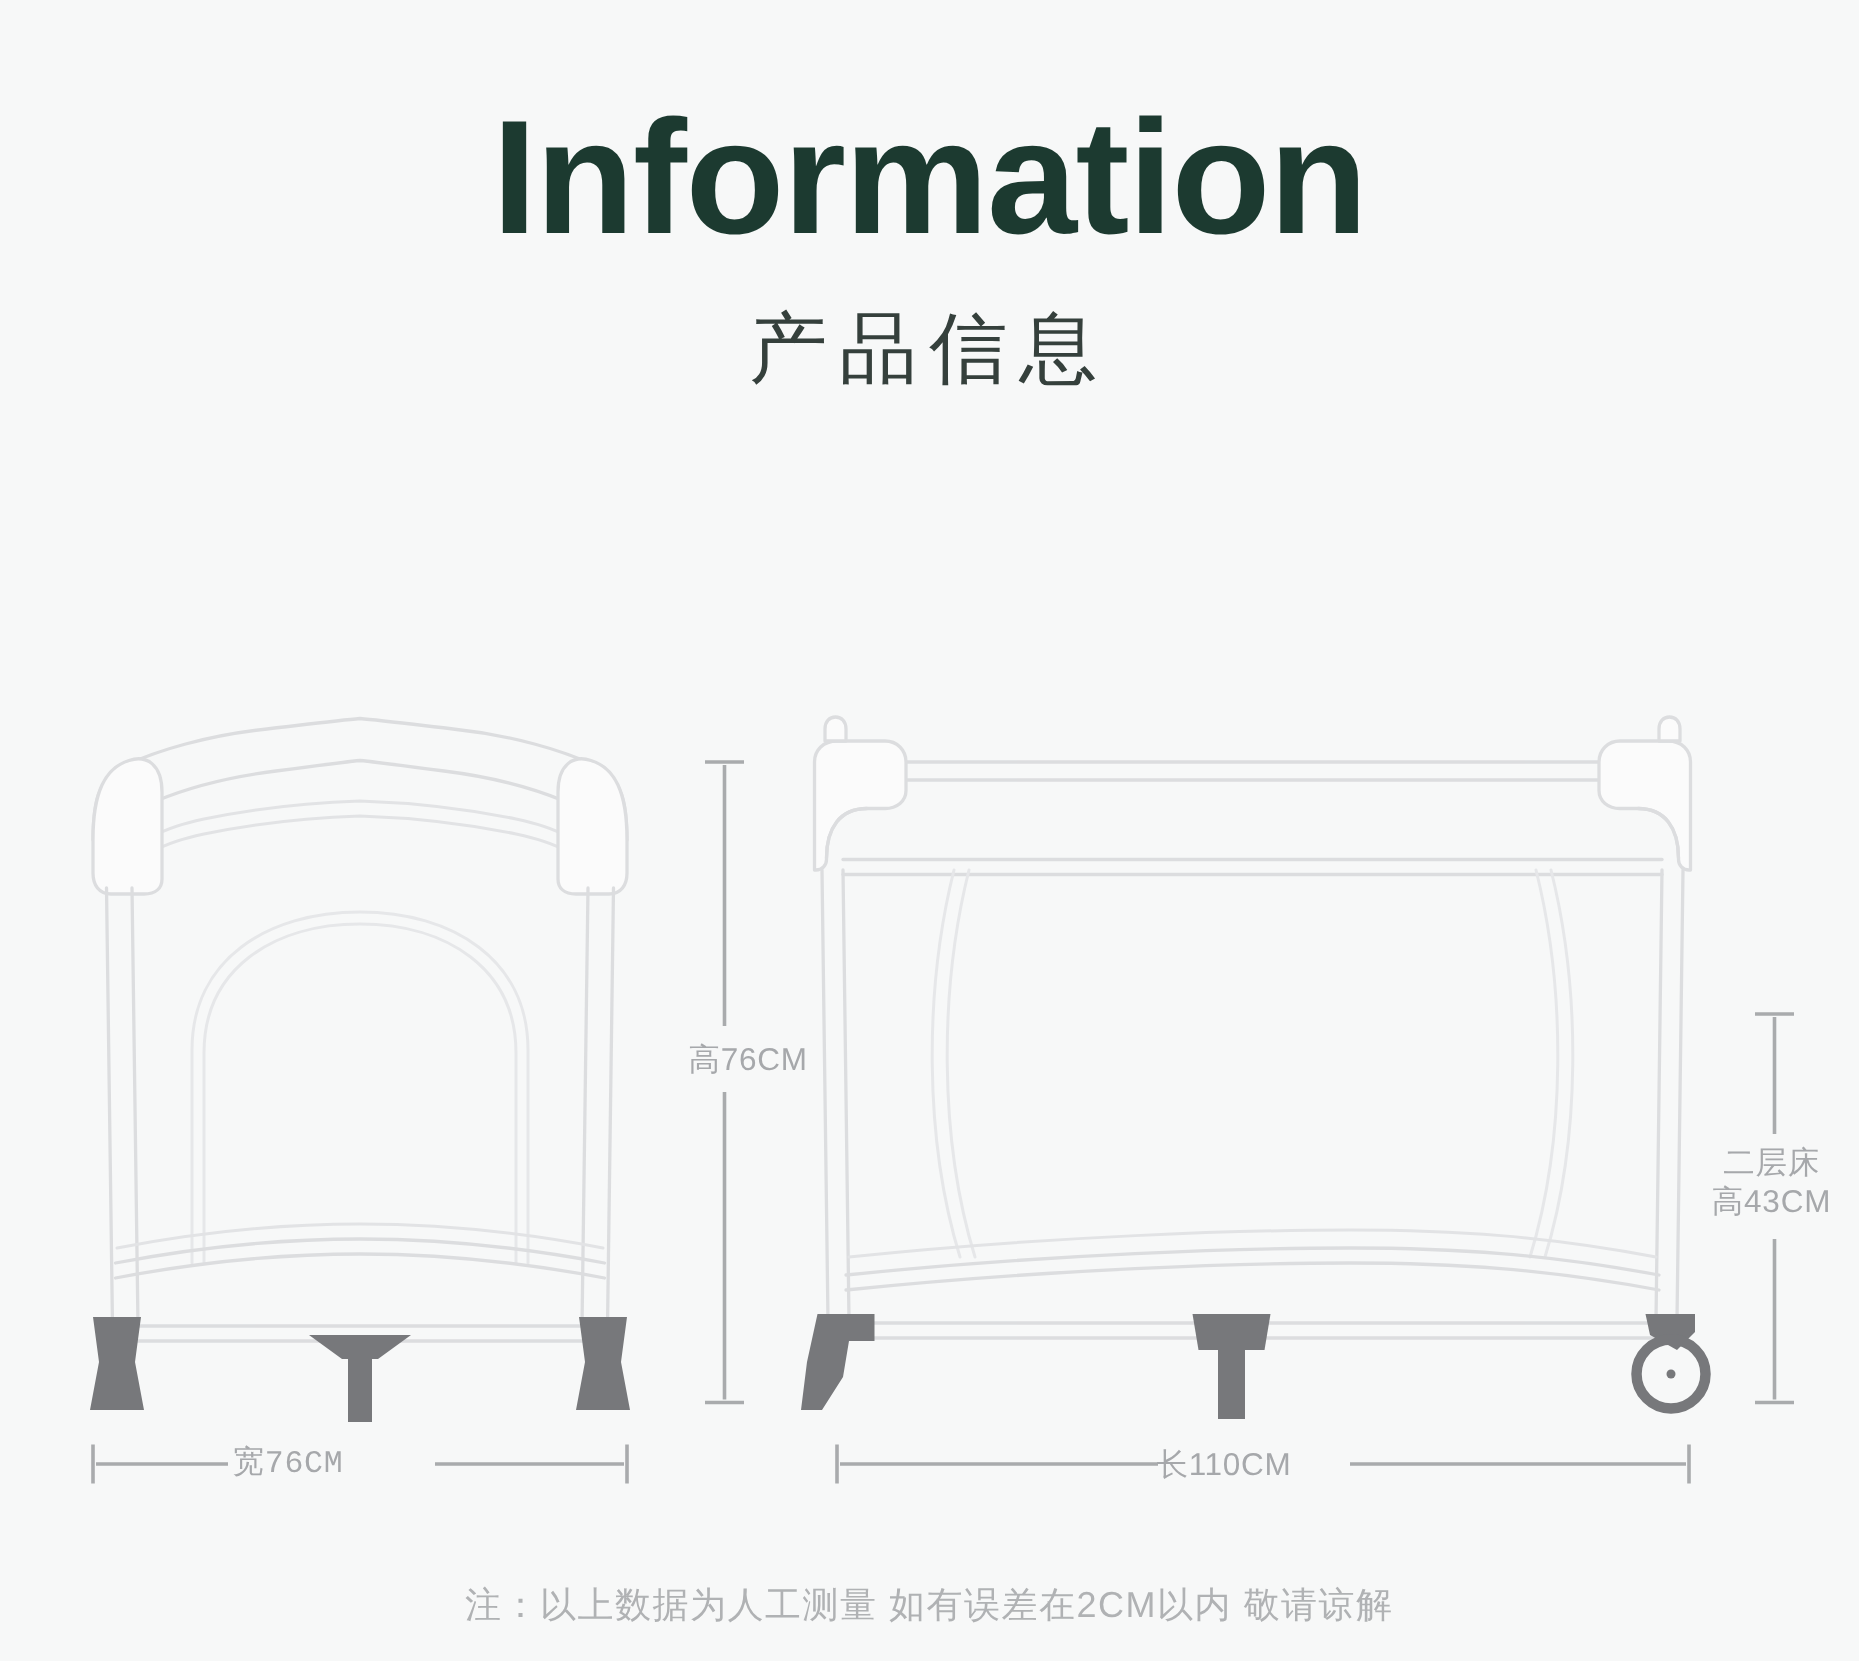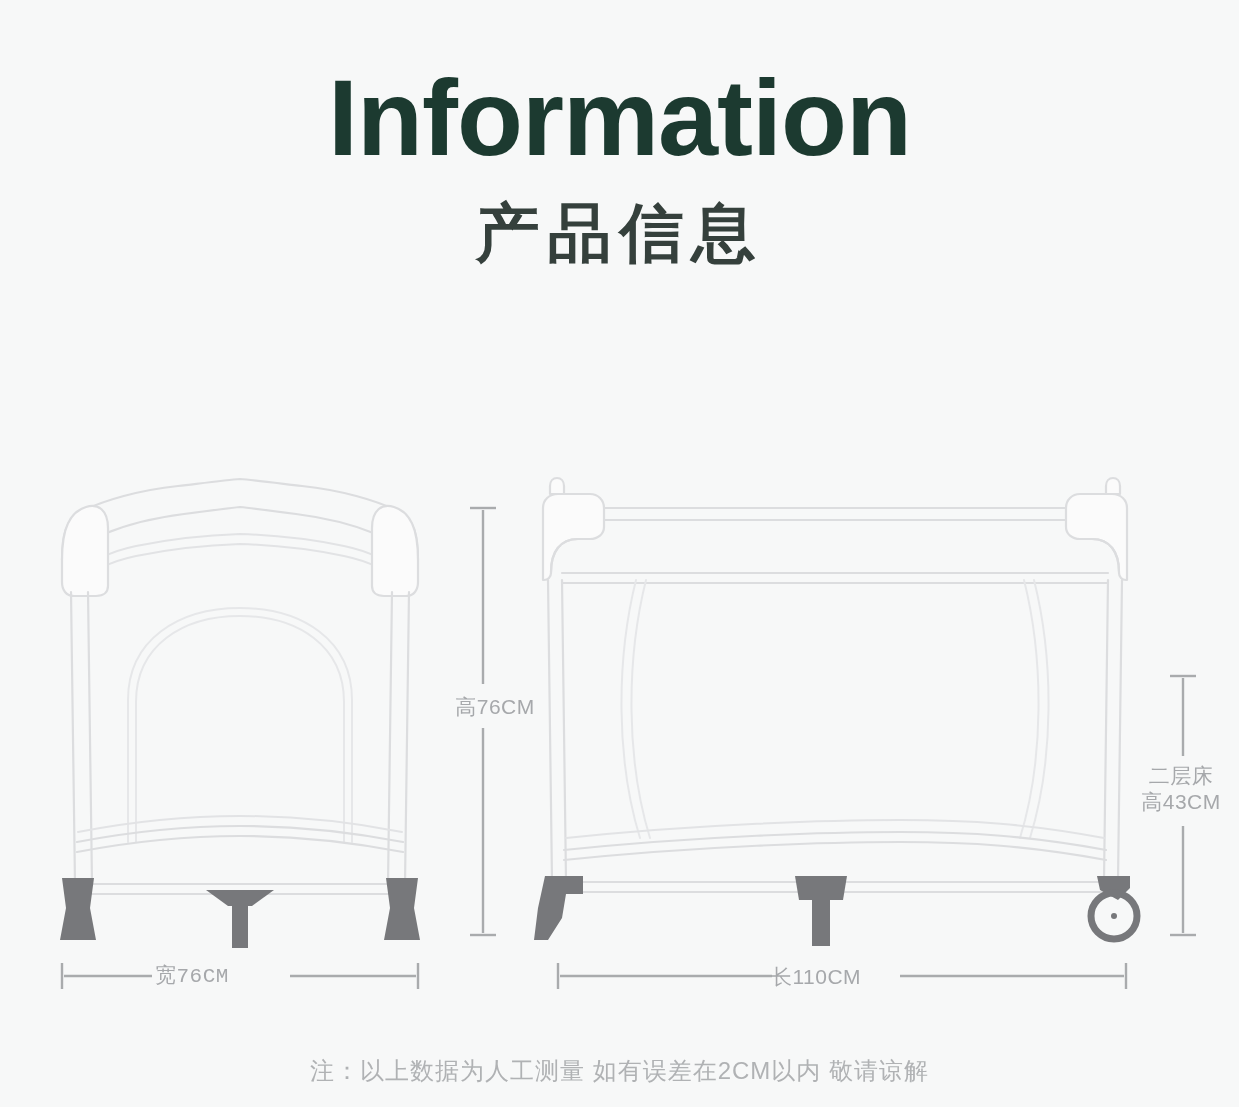--- a/index.html
+++ b/index.html
@@ -40,23 +40,23 @@
     font-weight: bold;
     letter-spacing: -1px;
     color: #1c3a30;
     white-space: nowrap;
   }
   .title-cn {
     position: absolute;
     left: 0;
     top: 192px;
     width: 1239px;
-    font-size: 64px;
+    font-size: 52px;
     line-height: 82px;
-    font-weight: 700;
+    font-weight: 400;
     letter-spacing: 8px;
     color: #35403c;
     white-space: nowrap;
   }
 
   
   .diagram {
     position: absolute;
     left: 0;
     top: 0;
@@ -71,24 +71,24 @@
   
   .dim-label {
     position: absolute;
     color: #a6a8ab;
     font-size: 21px;
     line-height: 26px;
     white-space: nowrap;
     letter-spacing: 0.5px;
   }
   #label-height {
-    left: 447px;
+    left: 459px;
     top: 694px;
     width: 96px;
-    text-align: center;
+    text-align: left;
   }
   #label-tier {
     left: 1131px;
     top: 763px;
     width: 100px;
     text-align: center;
   }
   #label-tier .l1 { display: block; }
   #label-tier .l2 { display: block; }
   #label-width {

